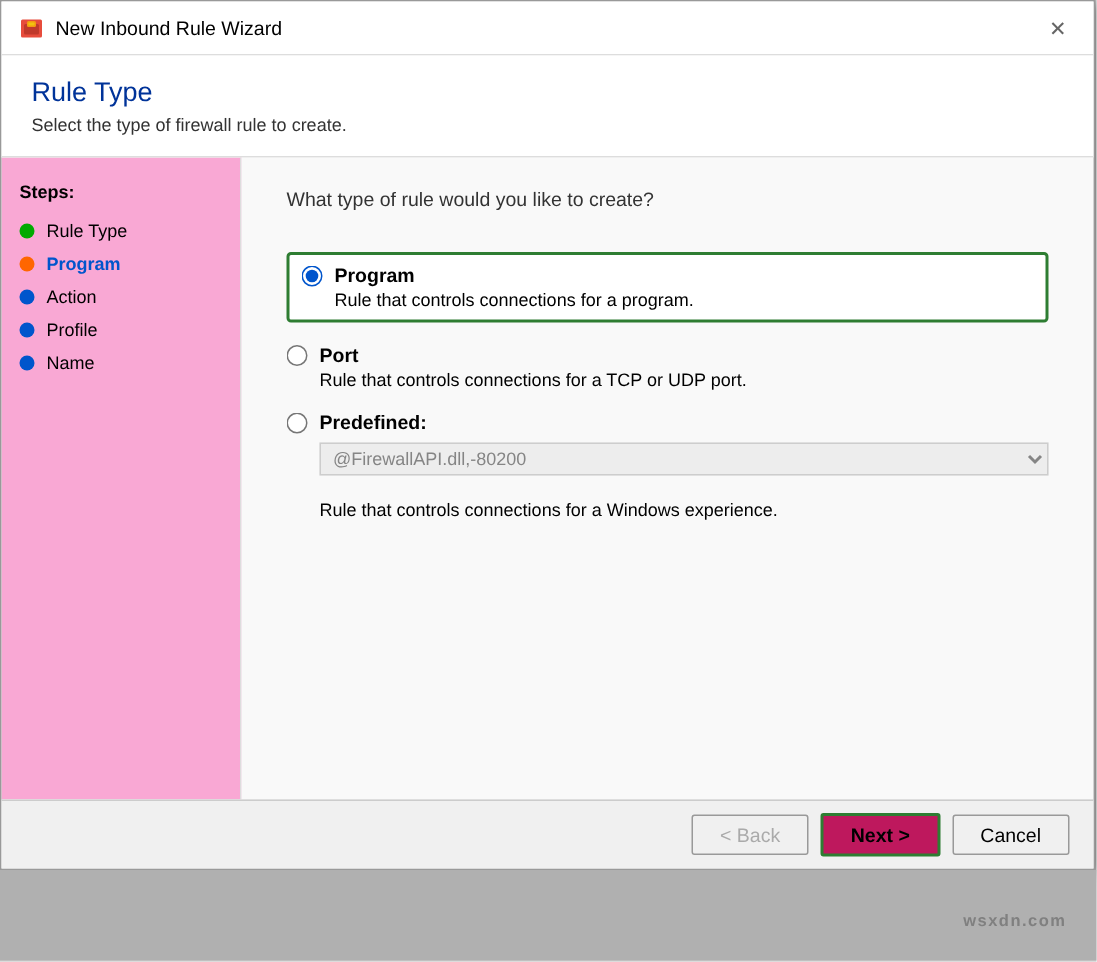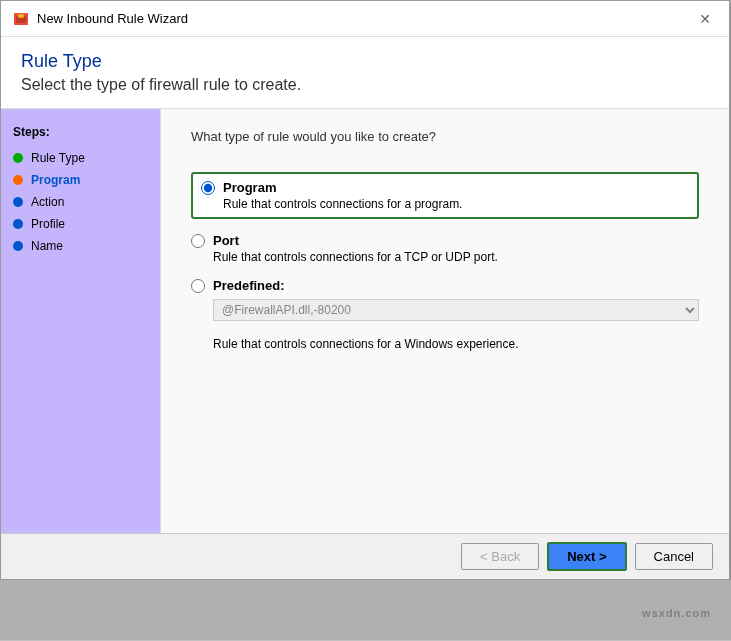--- a/index.html
+++ b/index.html
@@ -56,31 +56,31 @@
       padding: 14px 20px 14px 20px;
       border-bottom: 1px solid #ddd;
     }
     .header-title {
       font-size: 18px;
       font-weight: 400;
       color: #003399;
       margin-bottom: 4px;
     }
     .header-subtitle {
-      font-size: 16px;
+      font-size: 12px;
       color: #333;
     }
     .content-area {
       display: flex;
       flex: 1;
       overflow: hidden;
     }
     .sidebar {
       width: 160px;
-      background: #c4b5fd;
+      background: #f9a8d4;
       border-right: 1px solid #ddd;
       padding: 12px 0;
     }
     .sidebar-label {
       font-size: 12px;
       font-weight: 700;
       padding: 4px 12px 8px 12px;
       color: #000;
     }
     .sidebar-item {
@@ -188,21 +188,21 @@
       padding: 5px 18px;
       font-size: 13px;
       cursor: pointer;
       border: 1px solid #999;
       background: #f0f0f0;
       border-radius: 2px;
       color: #000;
     }
     .btn-primary {
       border: 2px solid #2e7d32;
-      background: #3b82f6;
+      background: #be185d;
       font-weight: 600;
     }
     .btn:disabled {
       color: #aaa;
       cursor: default;
     }
     
     .watermark-area {
       position: relative;
       height: 60px;

